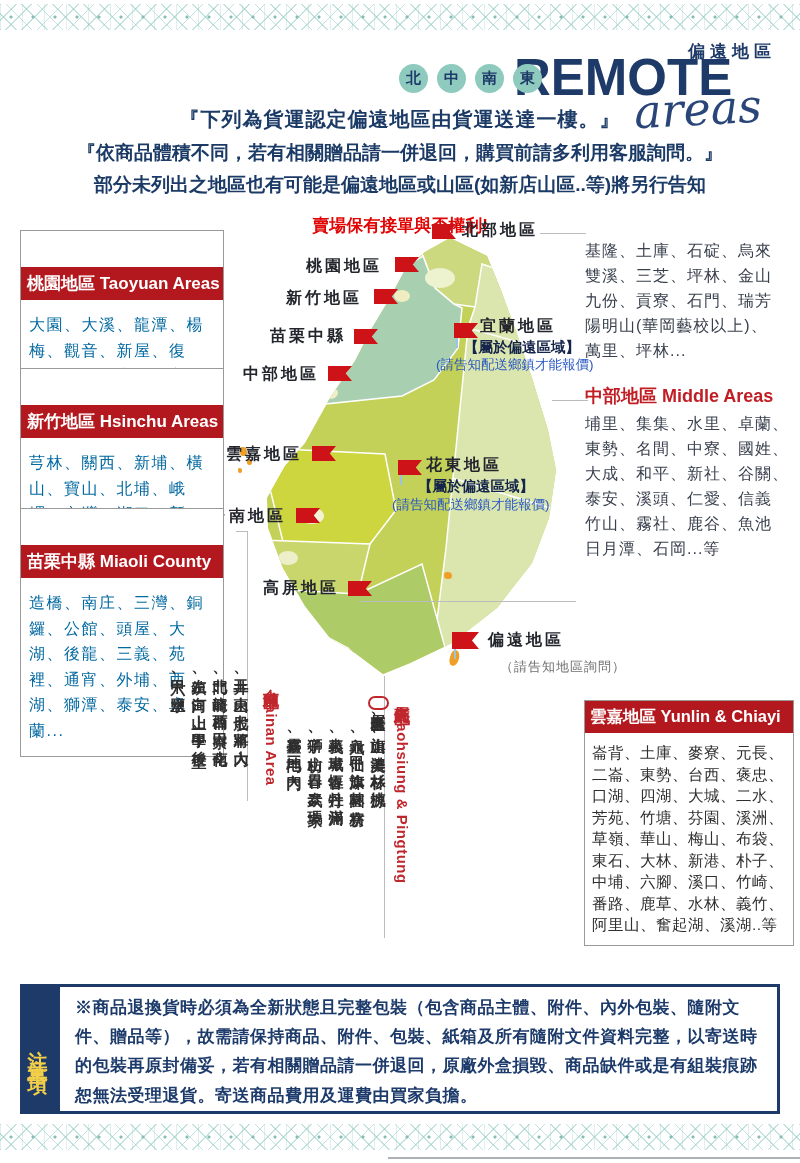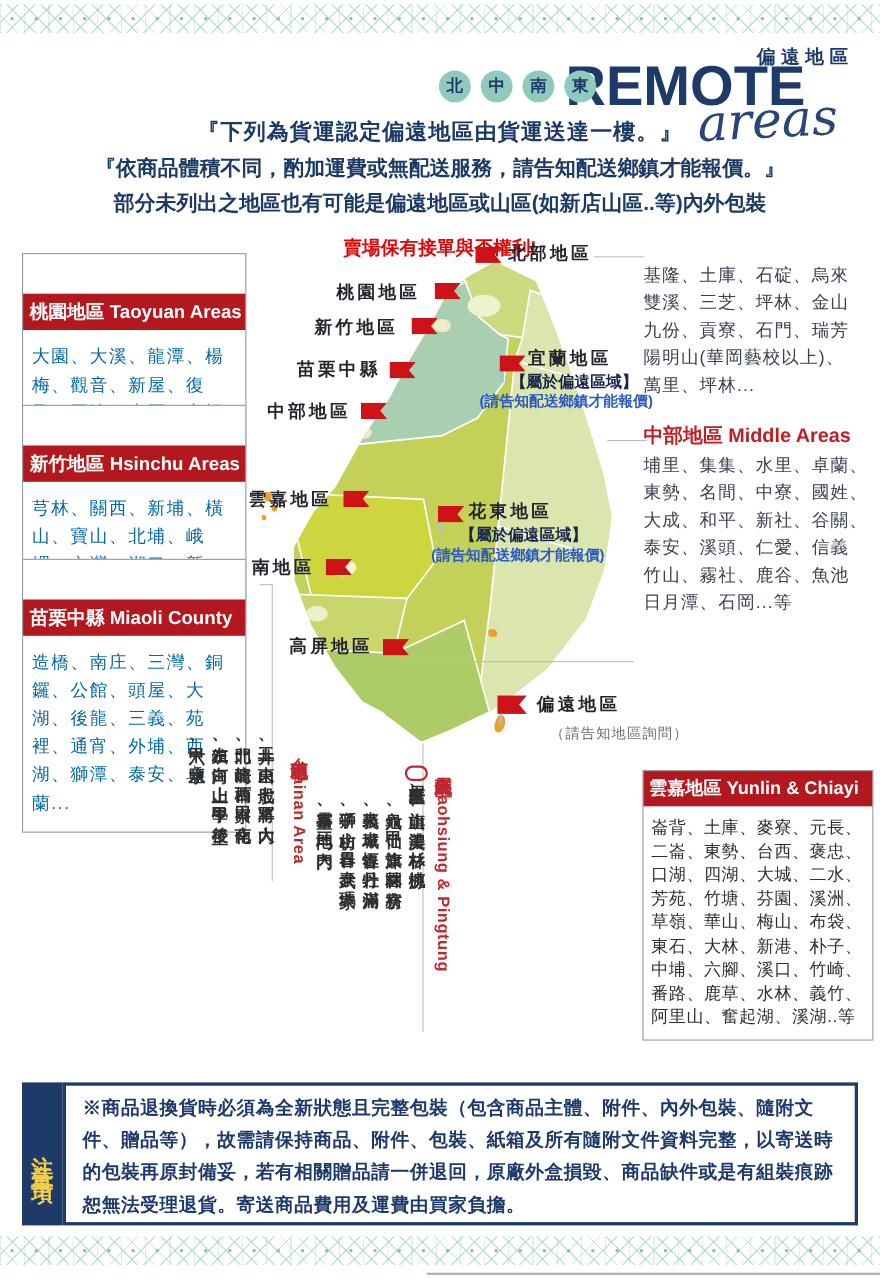--- a/index.html
+++ b/index.html
@@ -41,21 +41,21 @@
   .sec-lines{position:absolute;color:#39404e;font-size:16px;font-weight:500;letter-spacing:1px;line-height:25px;white-space:nowrap;}
 
   
   .ybox{position:absolute;left:584px;top:700px;width:208px;border:1px solid #9a9a9a;background:#fff;}
   .ybox .hd{background:#b2181d;color:#fff;font-size:16.5px;font-weight:bold;padding:5px 5px;white-space:nowrap;}
   .ybox .bd{padding:9px 7px;color:#2f2f2f;font-size:15.5px;font-weight:500;letter-spacing:0.5px;line-height:21.5px;white-space:nowrap;}
 
   
   .map-label{position:absolute;color:#22252c;font-size:16px;font-weight:bold;letter-spacing:3px;white-space:nowrap;}
   .map-note1{position:absolute;color:#15244a;font-size:14.5px;font-weight:bold;white-space:nowrap;}
-  .map-note2{position:absolute;color:#2b59c3;font-size:13.5px;font-weight:bold;white-space:nowrap;}
+  .map-note2{position:absolute;color:#2b59c3;font-size:13.5px;font-weight:normal;white-space:nowrap;}
   .map-note3{position:absolute;color:#6f6f6f;font-size:13px;white-space:nowrap;letter-spacing:1px;}
   .flag{position:absolute;width:24px;height:15px;background:#ce1318;clip-path:polygon(0 0,100% 0,74% 50%,100% 100%,0 100%);}
   .pole{position:absolute;width:2px;height:10px;background:#9dc3e2;}
   .lline{position:absolute;background:#bcbcbc;}
   .isle{position:absolute;background:#f09f26;border-radius:40% 60% 50% 50%;}
 
   
   .vlists{position:absolute;left:158px;top:662px;width:256px;height:302px;writing-mode:vertical-rl;}
   .vh{color:#c0272d;font-weight:bold;font-size:16px;line-height:24px;letter-spacing:2px;margin-left:2px;white-space:nowrap;}
   .vh .en{font-size:15px;letter-spacing:0.5px;margin-top:6px;}
@@ -86,22 +86,22 @@
   <div class="logo-script">areas</div>
   <div class="badges">
     <span class="badge">北</span>
     <span class="badge">中</span>
     <span class="badge">南</span>
     <span class="badge">東</span>
   </div>
 
   <div class="intro">
     <div class="l1">『下列為貨運認定偏遠地區由貨運送達一樓。』</div>
-    <div class="l2">『依商品體積不同，酌加運費或無配送服務，請告知配送鄉鎮才能報價。』</div>
-    <div class="l3">部分未列出之地區也有可能是偏遠地區或山區(如新店山區..等)內外包裝</div>
+    <div class="l2">『依商品體積不同，若有相關贈品請一併退回，購買前請多利用客服詢問。』</div>
+    <div class="l3">部分未列出之地區也有可能是偏遠地區或山區(如新店山區..等)將另行告知</div>
     <div class="l4">賣場保有接單與否權利!</div>
   </div>
 
   <svg style="position:absolute;left:230px;top:208px;" width="350" height="480" viewBox="0 0 350 480">
     <defs>
       <clipPath id="island">
         <path d="M220,30 L257,48 L270,80 L285,120 L302,170 L318,222 L326,262 L319,310 L302,355 L267,400 L222,435 L180,455 L153,466 L125,445 L100,430 L75,398 L53,360 L38,320 L37,290 L55,258 L75,235 L100,190 L125,153 L142,120 L160,90 L176,60 L195,44 Z"></path>
       </clipPath>
     </defs>
     <g clip-path="url(#island)">

